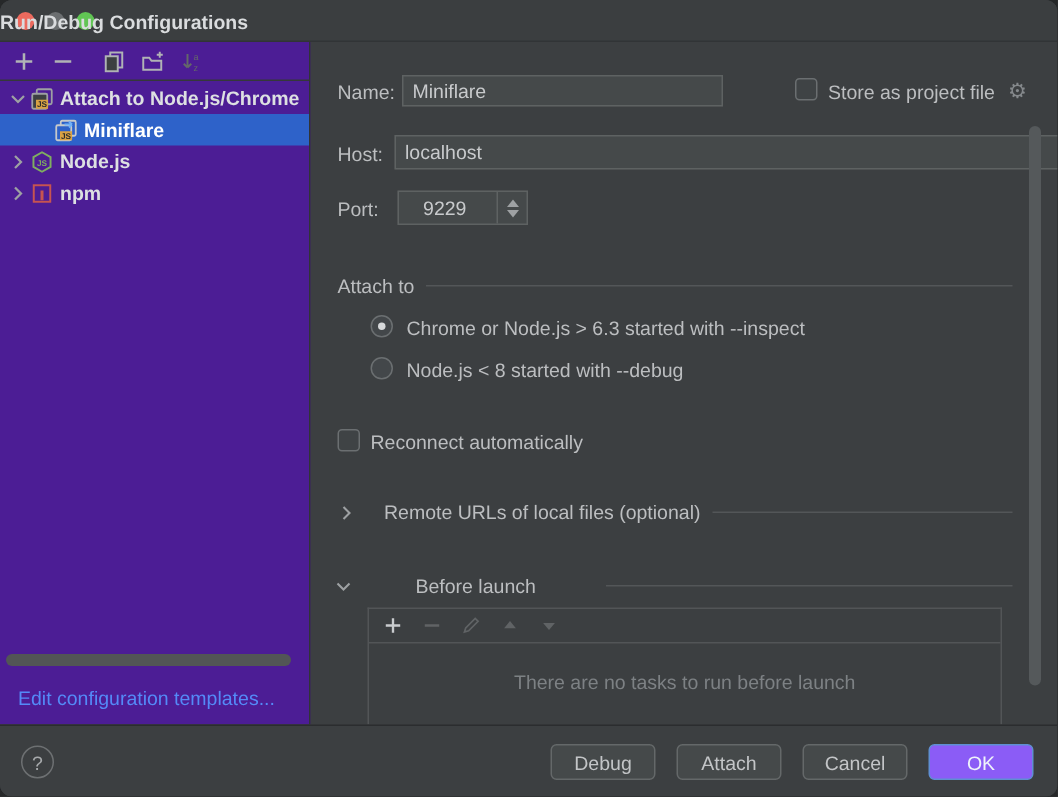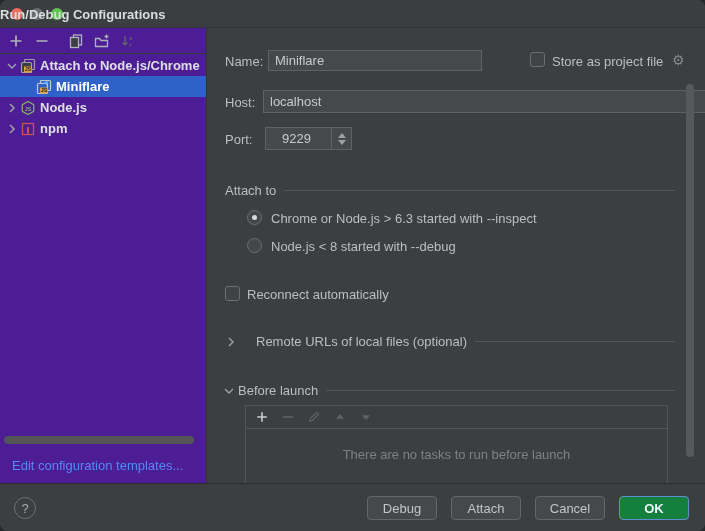--- a/index.html
+++ b/index.html
@@ -54,21 +54,21 @@
   .bl-toolbar{height:23px;border-bottom:1px solid #525557;display:flex;align-items:center;padding-left:8px;gap:10px;}
   .bl-empty{margin-top:18px;text-align:center;color:#7d8184;}
   .vscroll{position:absolute;left:478px;top:56px;width:8px;height:373px;border-radius:4px;background:#55595b;}
   
   .footer{position:absolute;left:0;bottom:0;width:705px;height:48px;background:#3c3f41;border-top:1px solid #2b2d2f;}
   .help-btn{position:absolute;left:14px;top:13px;width:22px;height:22px;border:1px solid #6d7072;border-radius:50%;
     display:flex;align-items:center;justify-content:center;color:#a7aaac;cursor:pointer;}
   .btn-row{position:absolute;right:16px;top:12px;display:flex;gap:14px;}
   .btn{width:70px;height:24px;border-radius:4px;background:#45494a;border:1px solid #646869;color:#c3c5c7;
     display:flex;align-items:center;justify-content:center;font-size:13px;cursor:pointer;}
-  .btn.primary{background:#15803d;border-color:#5f8fd2;color:#eef3fa;font-weight:bold;}
+  .btn.primary{background:#8b5cf6;border-color:#5f8fd2;color:#eef3fa;}
   svg{display:block;}
 </style>
 </head>
 <body>
 
 <div class="window">
 
   <div class="titlebar">
     <div class="lights">
       <div class="light" style="background:#ec6a5e"></div>
@@ -219,21 +219,21 @@
     <div class="section" style="left:17px;top:306px;right:30px;">
       <span class="chev12">
         <svg width="12" height="12" viewBox="0 0 12 12">
             <path d="M4 2l4 4-4 4" fill="none" stroke="#9ea1a3" stroke-width="1.4"></path>
           </svg>
       </span>
       <span style="margin-left:19px">Remote URLs of local files (optional)</span>
       <span class="sline"></span>
     </div>
 
-    <div class="section" style="left:15px;top:355px;right:30px;">
+    <div class="section" style="left:15px;top:355px;right:30px;gap:39px;">
       <span class="chev12">
         <svg width="12" height="12" viewBox="0 0 12 12">
             <path d="M2 4l4 4 4-4" fill="none" stroke="#9ea1a3" stroke-width="1.4"></path>
           </svg>
       </span>
       <span style="margin-left:3px">Before launch</span>
       <span class="sline"></span>
     </div>
 
     <div class="bl-panel">

